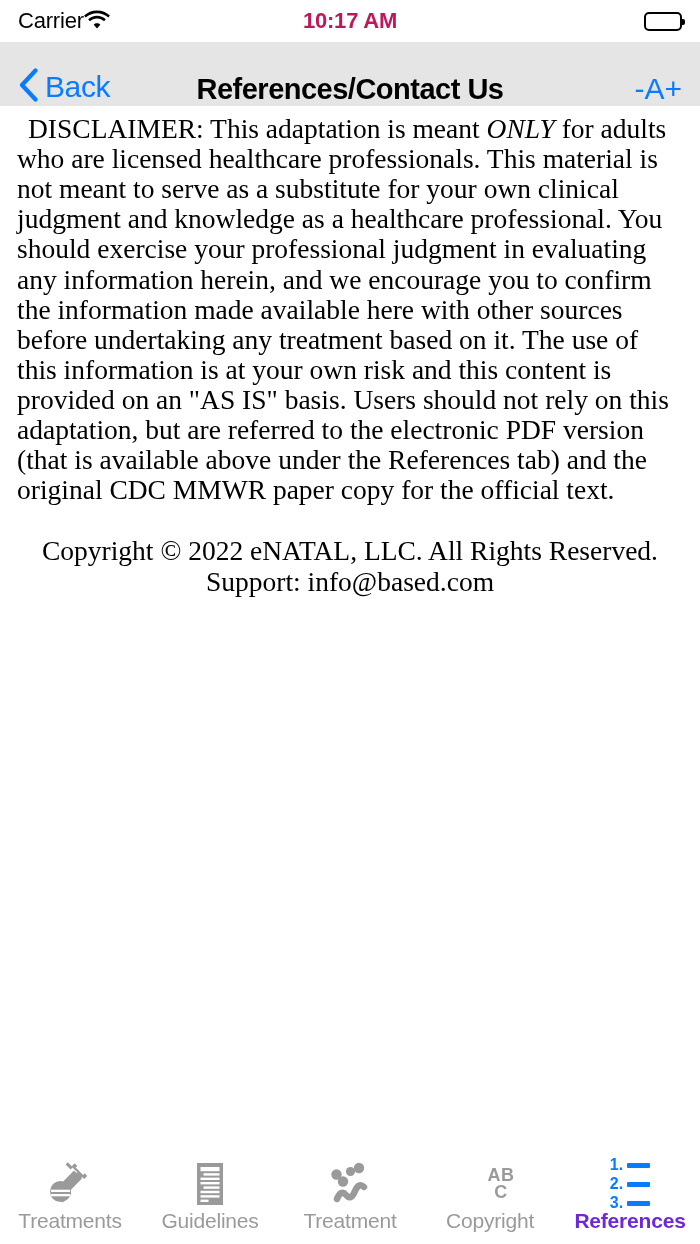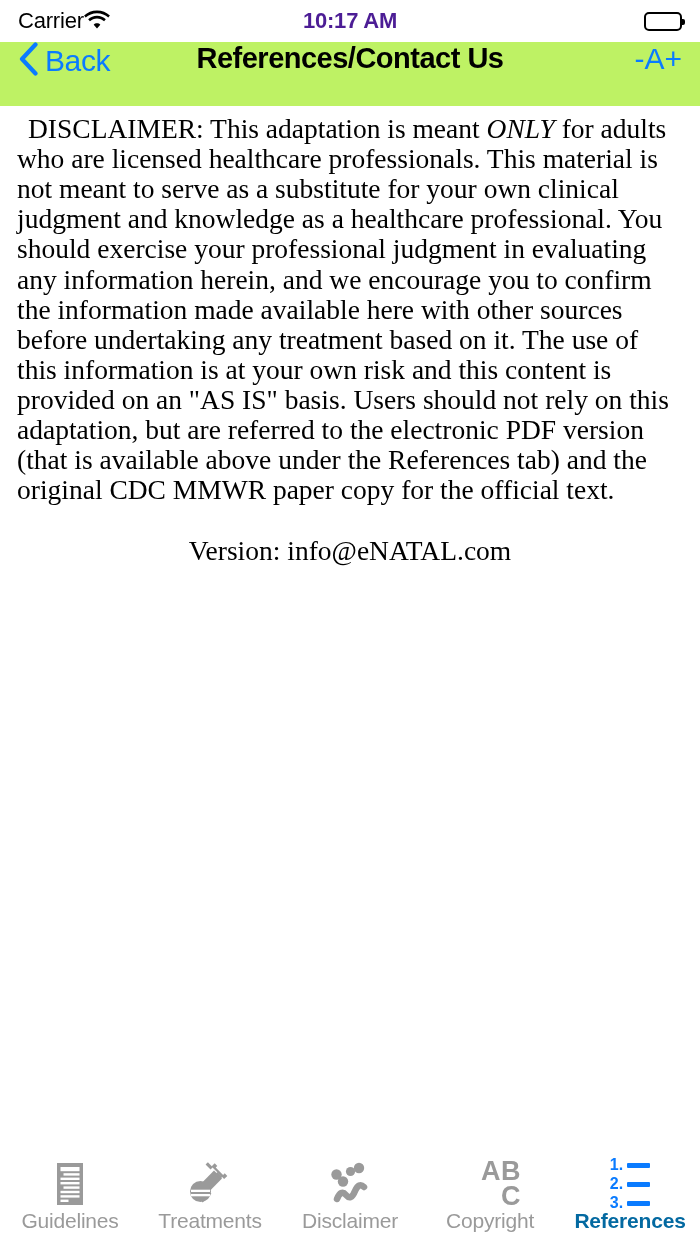--- a/index.html
+++ b/index.html
@@ -42,21 +42,21 @@
   .wifi-icon { display: block; }
   .status-center {
     position: absolute;
     left: 0; right: 0;
     text-align: center;
     pointer-events: none;
   }
   .clock-text {
     font-size: 22px;
     font-weight: 600;
-    color: #4c1d95;
+    color: #be185d;
     letter-spacing: -0.2px;
   }
   .status-right {
     margin-left: auto;
     display: flex;
     align-items: center;
     flex: 0 0 auto;
   }
   .battery {
     position: relative;
@@ -83,23 +83,23 @@
     background: #000;
     border-radius: 2px;
   }
 
   
   .nav-bar {
     position: absolute;
     top: 42px; left: 0;
     width: 700px;
     height: 64px;
-    background: #bef264;
-    display: flex;
-    align-items: flex-start;
+    background: #e5e5e5;
+    display: flex;
+    align-items: flex-end;
     box-sizing: border-box;
     padding: 0 18px;
   }
   .nav-back {
     display: flex;
     align-items: center;
     gap: 7px;
     cursor: pointer;
     flex: 0 0 auto;
     z-index: 2;
@@ -194,32 +194,32 @@
     justify-content: center;
   }
   .tab-label {
     font-size: 21px;
     color: #9a9a9a;
     letter-spacing: -0.2px;
     margin-top: 3px;
     line-height: 1;
   }
   .tab-item.selected .tab-label {
-    color: #0369a1;
+    color: #6d28d9;
     font-weight: bold;
   }
 
   
   .abc-icon {
     font-family: "Liberation Sans", sans-serif;
     color: #9a9a9a;
     font-weight: bold;
-    text-align: right;
+    text-align: center;
     line-height: 0.92;
-    font-size: 27px;
+    font-size: 18px;
     letter-spacing: 0.5px;
     margin-left: 22px;
   }
   .abc-icon .abc-row2 { display: block; }
 
   
   .reflist-icon {
     display: flex;
     flex-direction: column;
     gap: 3px;
@@ -279,42 +279,26 @@
     <span class="nav-back-label">Back</span>
   </div>
   <div class="nav-title">References/Contact Us</div>
   <div class="nav-fontsize">-A+</div>
 </div>
 
 <div class="content">
   <p class="disclaimer-para"><span>DISCLAIMER: This adaptation is meant </span><em>ONLY</em><span> for adults who are licensed healthcare professionals. This material is not meant to serve as a substitute for your own clinical judgment and knowledge as a healthcare professional. You should exercise your professional judgment in evaluating any information herein, and we encourage you to confirm the information made available here with other sources before undertaking any treatment based on it. The use of this information is at your own risk and this content is provided on an "AS IS" basis. Users should not rely on this adaptation, but are referred to the electronic PDF version (that is available above under the References tab) and the original CDC MMWR paper copy for the official text.</span></p>
 
   <div class="copyright-block">
-    <span class="copyright-line">Version: info@eNATAL.com</span>
+    <span class="copyright-line">Copyright © 2022 eNATAL, LLC. All Rights Reserved.</span>
+    <span class="copyright-line">Support: info@based.com</span>
   </div>
 </div>
 
 <div class="tab-bar">
-
-  <div class="tab-item">
-    <span class="tab-icon">
-      <svg width="46" height="46" viewBox="0 0 46 46">
-        <rect x="10" y="2" width="26" height="42" fill="#9a9a9a"></rect>
-        <rect x="13.5" y="6" width="19" height="4.2" fill="#ffffff"></rect>
-        <rect x="16.5" y="12.2" width="16" height="2.4" fill="#ffffff"></rect>
-        <rect x="13.5" y="16.6" width="19" height="2.4" fill="#ffffff"></rect>
-        <rect x="13.5" y="21.0" width="19" height="2.4" fill="#ffffff"></rect>
-        <rect x="16.5" y="25.4" width="16" height="2.4" fill="#ffffff"></rect>
-        <rect x="13.5" y="29.8" width="19" height="2.4" fill="#ffffff"></rect>
-        <rect x="13.5" y="34.2" width="19" height="2.4" fill="#ffffff"></rect>
-        <rect x="13.5" y="38.6" width="8" height="2.4" fill="#ffffff"></rect>
-      </svg>
-    </span>
-    <span class="tab-label">Guidelines</span>
-  </div>
 
   <div class="tab-item">
     <span class="tab-icon">
       <svg width="46" height="46" viewBox="0 0 46 46">
         <g fill="#9a9a9a">
           <path d="M24.5 5.5 l3.2 -3.2 2.6 2.6 -1.6 1.6 7.4 7.4 1.6-1.6 2.6 2.6 -3.2 3.2z"></path>
           <path d="M27.0 9.6 l8.0 8.0 -12.3 12.3 -8.0 -8.0z"></path>
           <path d="M22.7 30.8 l1.7 1.7 -8.7 8.9 -1.0 -1.0z"></path>
           <rect x="20.6" y="1.3" width="3.2" height="7.0" transform="rotate(-45 22.2 4.8)"></rect>
           <rect x="30.2" y="11.0" width="3.2" height="7.0" transform="rotate(-45 31.8 14.5)"></rect>
@@ -322,31 +306,48 @@
         </g>
         <rect x="4" y="28.7" width="19" height="2.3" fill="#ffffff"></rect>
         <rect x="4" y="33.0" width="19" height="2.3" fill="#ffffff"></rect>
       </svg>
     </span>
     <span class="tab-label">Treatments</span>
   </div>
 
   <div class="tab-item">
     <span class="tab-icon">
+      <svg width="46" height="46" viewBox="0 0 46 46">
+        <rect x="10" y="2" width="26" height="42" fill="#9a9a9a"></rect>
+        <rect x="13.5" y="6" width="19" height="4.2" fill="#ffffff"></rect>
+        <rect x="16.5" y="12.2" width="16" height="2.4" fill="#ffffff"></rect>
+        <rect x="13.5" y="16.6" width="19" height="2.4" fill="#ffffff"></rect>
+        <rect x="13.5" y="21.0" width="19" height="2.4" fill="#ffffff"></rect>
+        <rect x="16.5" y="25.4" width="16" height="2.4" fill="#ffffff"></rect>
+        <rect x="13.5" y="29.8" width="19" height="2.4" fill="#ffffff"></rect>
+        <rect x="13.5" y="34.2" width="19" height="2.4" fill="#ffffff"></rect>
+        <rect x="13.5" y="38.6" width="8" height="2.4" fill="#ffffff"></rect>
+      </svg>
+    </span>
+    <span class="tab-label">Guidelines</span>
+  </div>
+
+  <div class="tab-item">
+    <span class="tab-icon">
       <svg width="50" height="46" viewBox="0 0 50 46">
         <g fill="#9a9a9a">
           <circle cx="11.5" cy="13.5" r="5.2"></circle>
           <circle cx="18.0" cy="20.5" r="5.2"></circle>
           <circle cx="25.5" cy="10.5" r="4.6"></circle>
           <circle cx="34.0" cy="7.0" r="5.2"></circle>
           <path d="M12 38 q4-10 9-4 t9-4 q4-9 9-4" fill="none" stroke="#9a9a9a" stroke-width="6.5" stroke-linecap="round" stroke-linejoin="round"></path>
         </g>
       </svg>
     </span>
-    <span class="tab-label">Disclaimer</span>
+    <span class="tab-label">Treatment</span>
   </div>
 
   <div class="tab-item">
     <span class="tab-icon">
       <span class="abc-icon">
         <span>AB</span>
         <span class="abc-row2">C</span>
       </span>
     </span>
     <span class="tab-label">Copyright</span>

